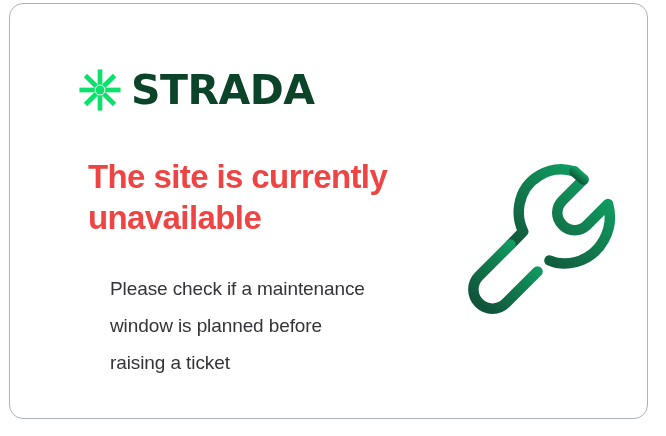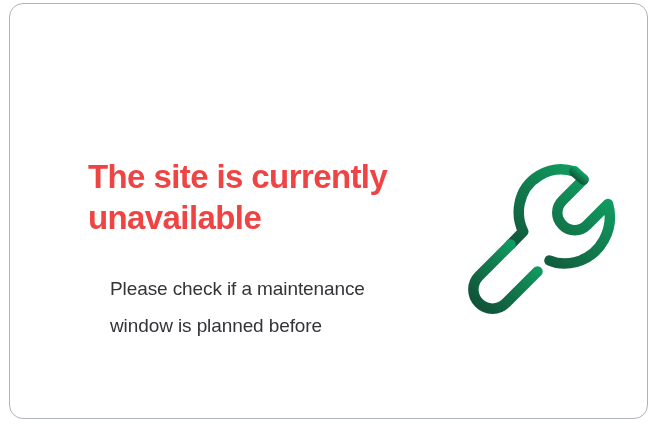--- a/index.html
+++ b/index.html
@@ -110,26 +110,49 @@
     height: 100%;
   }
 </style>
 </head>
 <body>
 
 <div class="page">
 
   <div class="card">
 
+    <div class="logo">
+      <span>
+        <svg class="logo-mark" viewBox="0 0 48 48" aria-hidden="true">
+          <g fill="#0ee06d">
+
+            <rect x="21.3" y="0.5" width="5.4" height="17.5"></rect>
+            <rect x="21.3" y="30" width="5.4" height="17.5"></rect>
+
+            <rect x="0.5" y="21.3" width="17.5" height="5.4"></rect>
+            <rect x="30" y="21.3" width="17.5" height="5.4"></rect>
+
+            <rect x="21.3" y="0.5" width="5.4" height="17.5" transform="rotate(45 24 24)"></rect>
+            <rect x="21.3" y="30" width="5.4" height="17.5" transform="rotate(45 24 24)"></rect>
+            <rect x="21.3" y="0.5" width="5.4" height="17.5" transform="rotate(-45 24 24)"></rect>
+            <rect x="21.3" y="30" width="5.4" height="17.5" transform="rotate(-45 24 24)"></rect>
+
+            <circle cx="24" cy="24" r="5.1"></circle>
+          </g>
+        </svg>
+      </span>
+      <span class="logo-word">STRADA</span>
+    </div>
 
     <h1 class="headline">The site is currently unavailable</h1>
 
     <p class="bodycopy">
       <span class="line">Please check if a maintenance</span>
       <span class="line">window is planned before</span>
+      <span class="line">raising a ticket</span>
     </p>
 
     <div class="wrench">
       <svg viewBox="0 0 162 160" aria-hidden="true">
         <defs>
           <linearGradient id="wrenchGrad" x1="0.12" y1="0.95" x2="0.92" y2="0.08">
             <stop offset="0%" stop-color="#10543a"></stop>
             <stop offset="45%" stop-color="#12774b"></stop>
             <stop offset="100%" stop-color="#0fa566"></stop>
           </linearGradient>

